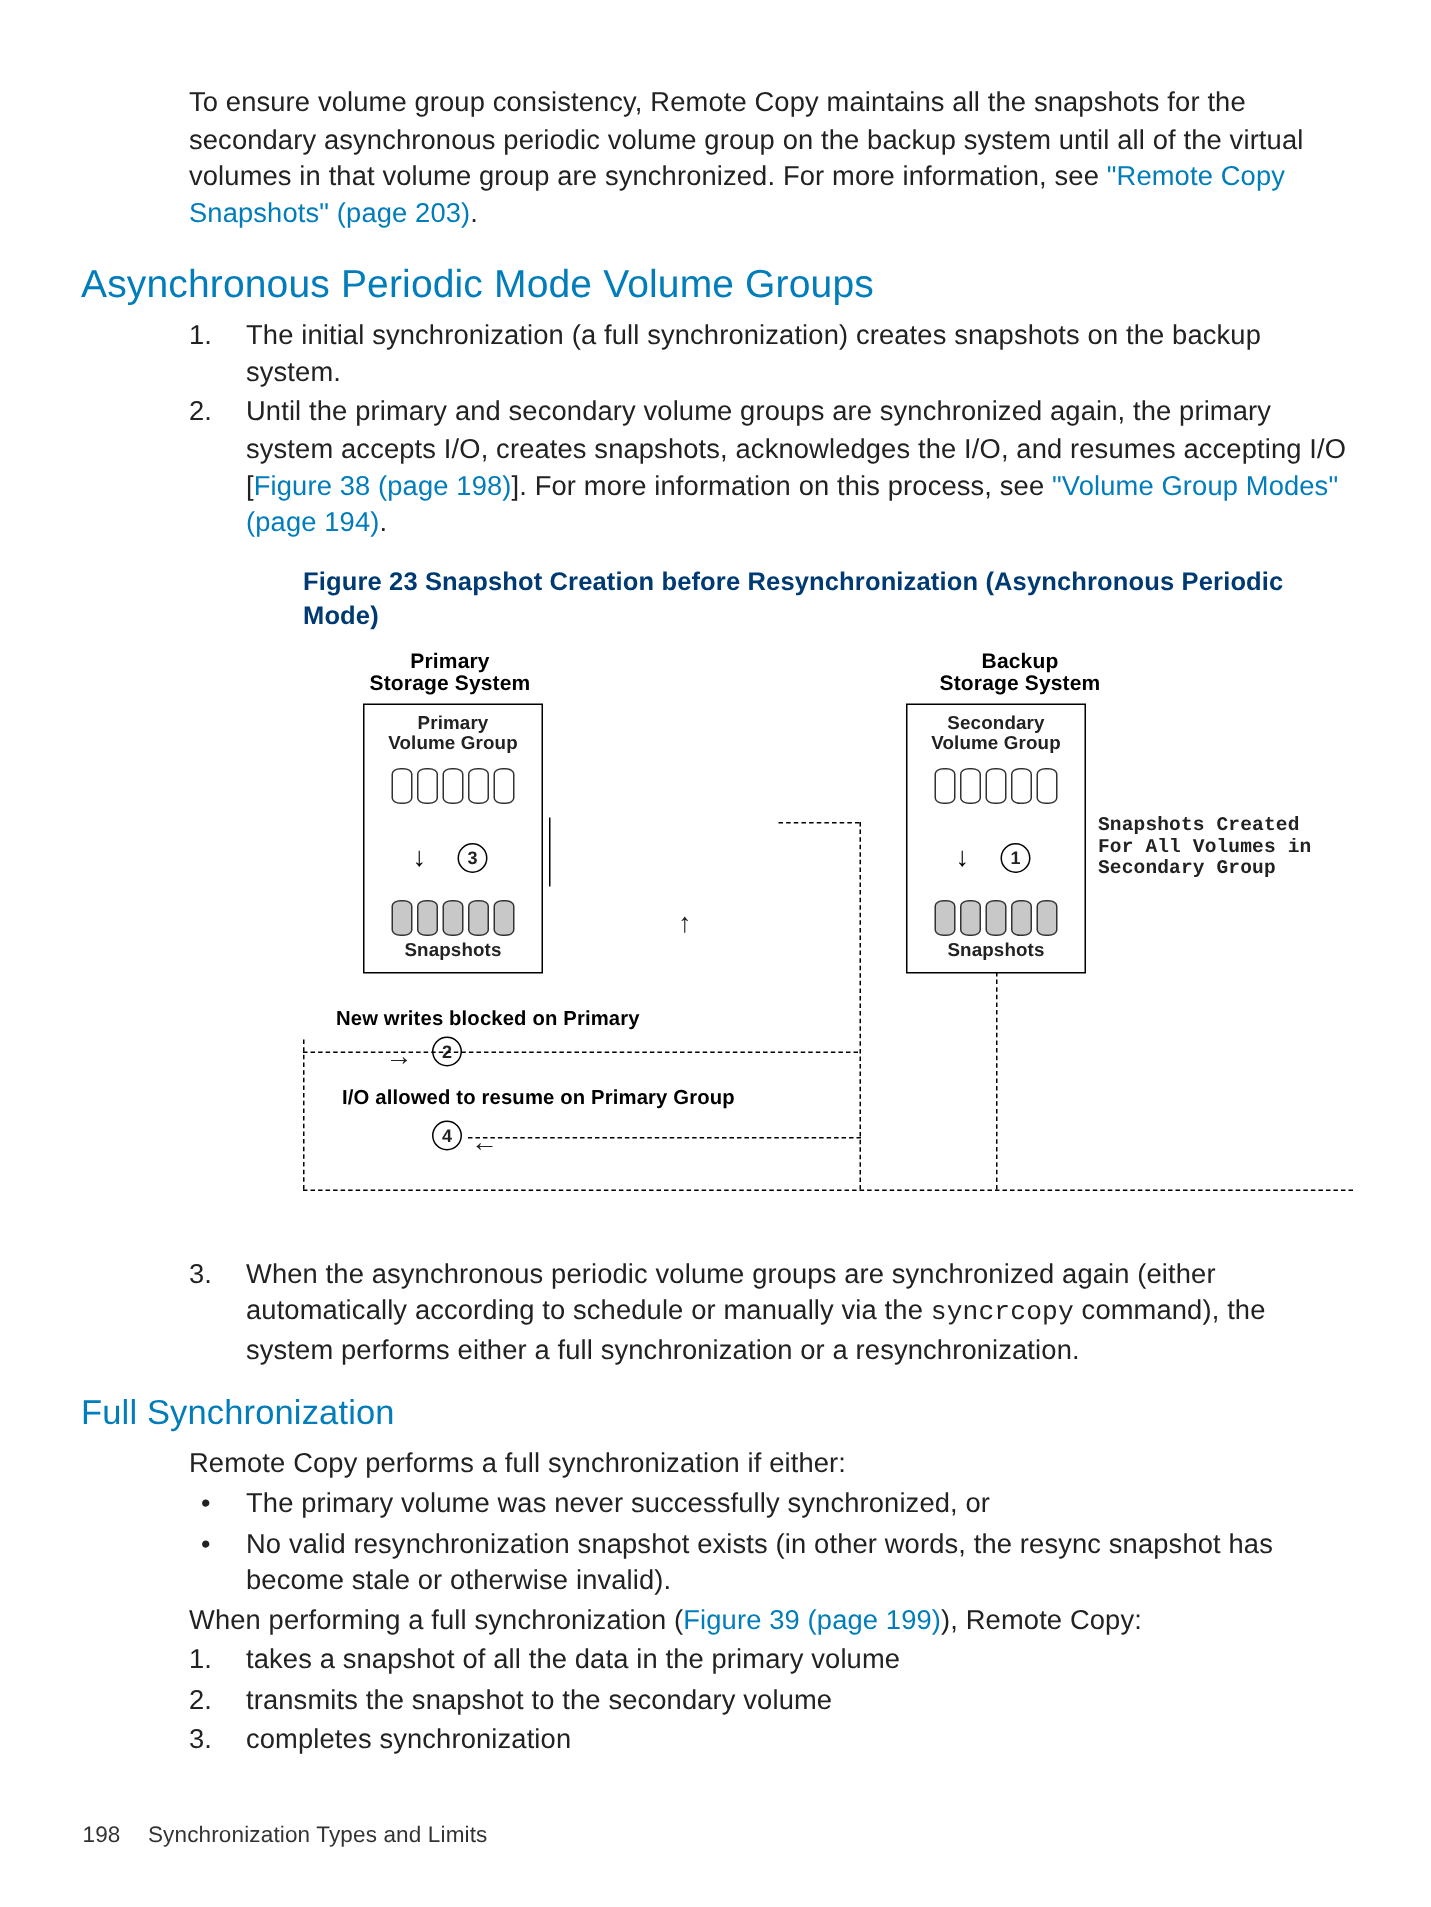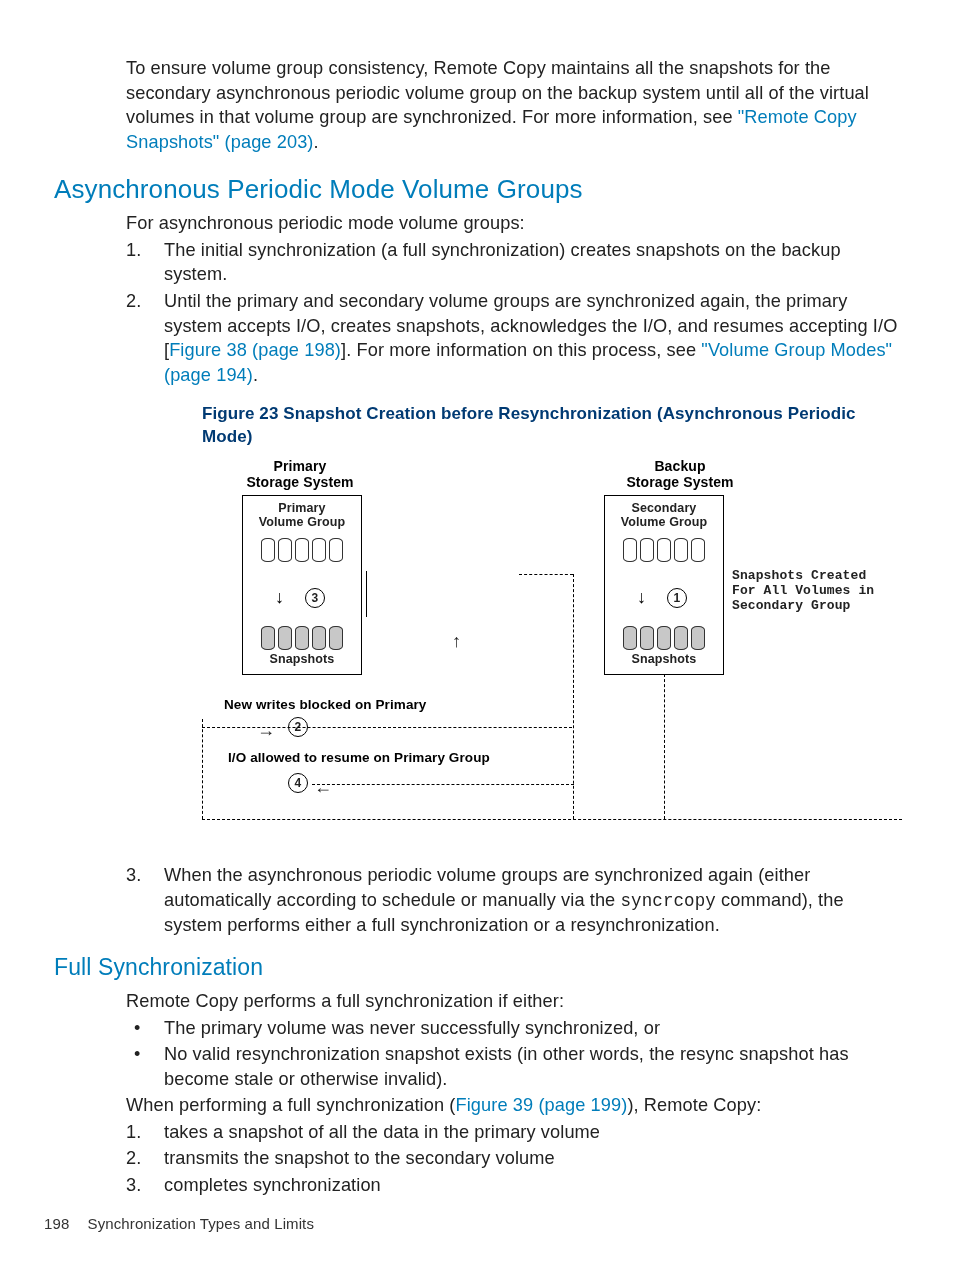--- a/index.html
+++ b/index.html
@@ -83,21 +83,21 @@
     font-size: 17px;
     margin: 16px 0 10px 38px;
     font-stretch: condensed;
   }
   code.mono {
     font-family: "Courier New", monospace;
     font-size: 17.5px;
   }
   .footer {
     position: absolute;
-    left: 44px;
+    left: 55px;
     top: 1214px;
     font-size: 15px;
     color: #333;
     font-stretch: condensed;
   }
   .footer .pn { margin-right: 14px; }
 
   
   
   
@@ -241,21 +241,20 @@
 
   <div class="body-indent">
     <p>
       <span>To ensure volume group consistency, Remote Copy maintains all the snapshots for the secondary asynchronous periodic volume group on the backup system until all of the virtual volumes in that volume group are synchronized. For more information, see </span><a class="xref" href="#">"Remote Copy Snapshots" (page 203)</a><span>.</span>
     </p>
   </div>
 
   <div class="h1">Asynchronous Periodic Mode Volume Groups</div>
 
   <div class="body-indent">
-    <p>For asynchronous periodic mode volume groups:</p>
 
     <ol class="num">
       <li>
         <span>The initial synchronization (a full synchronization) creates snapshots on the backup system.</span>
       </li>
       <li>
         <span>Until the primary and secondary volume groups are synchronized again, the primary system accepts I/O, creates snapshots, acknowledges the I/O, and resumes accepting I/O [</span><a class="xref" href="#">Figure 38 (page 198)</a><span>]. For more information on this process, see </span><a class="xref" href="#">"Volume Group Modes" (page 194)</a><span>.</span>
 
         
         <div class="fig-caption">Figure 23 Snapshot Creation before Resynchronization (Asynchronous Periodic Mode)</div>

